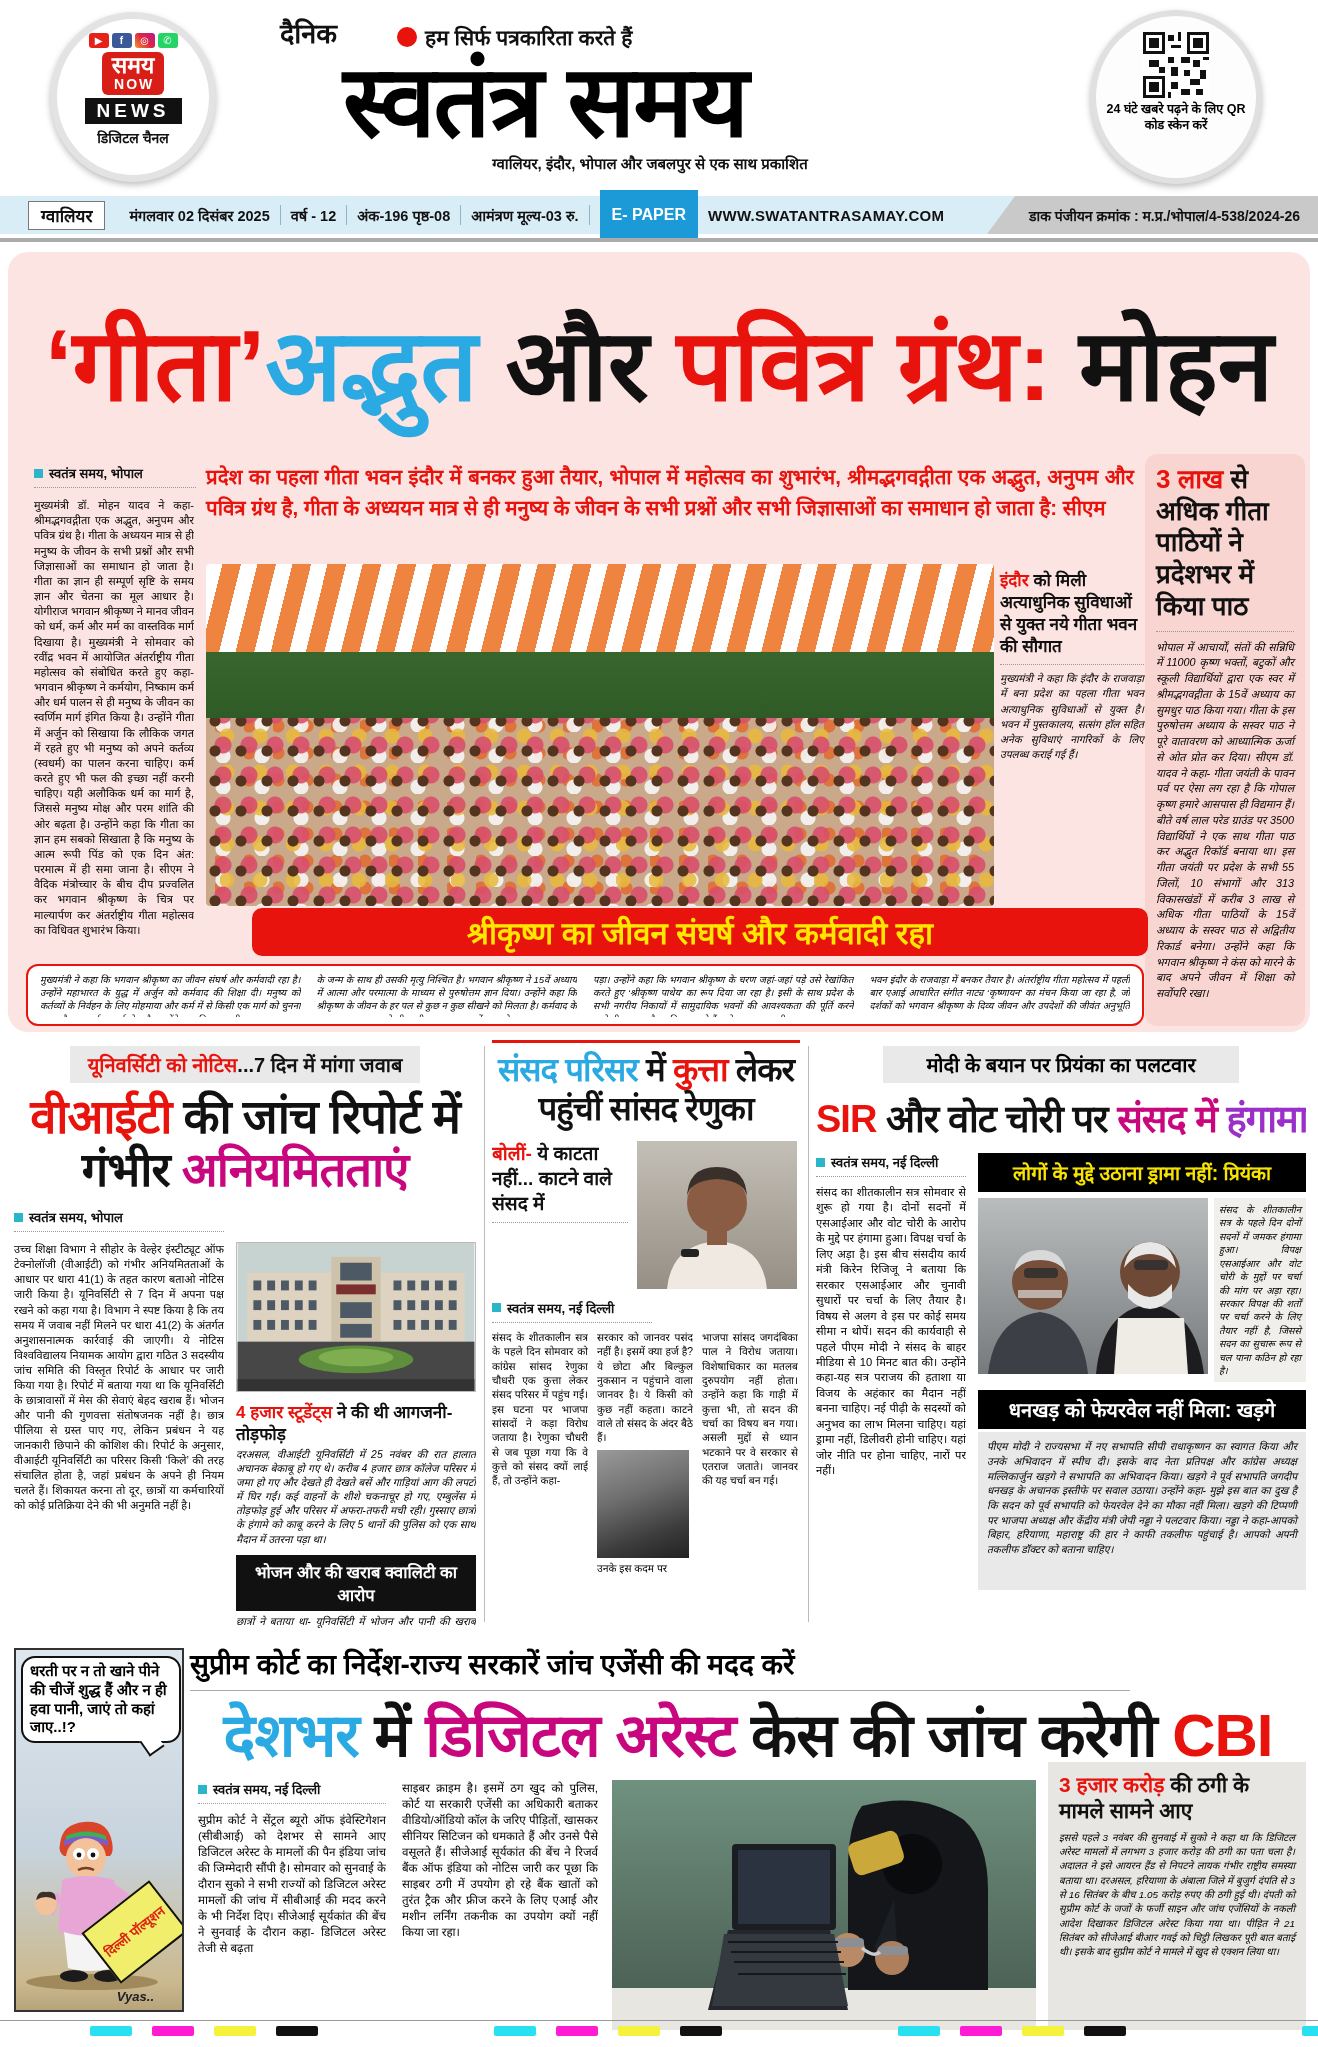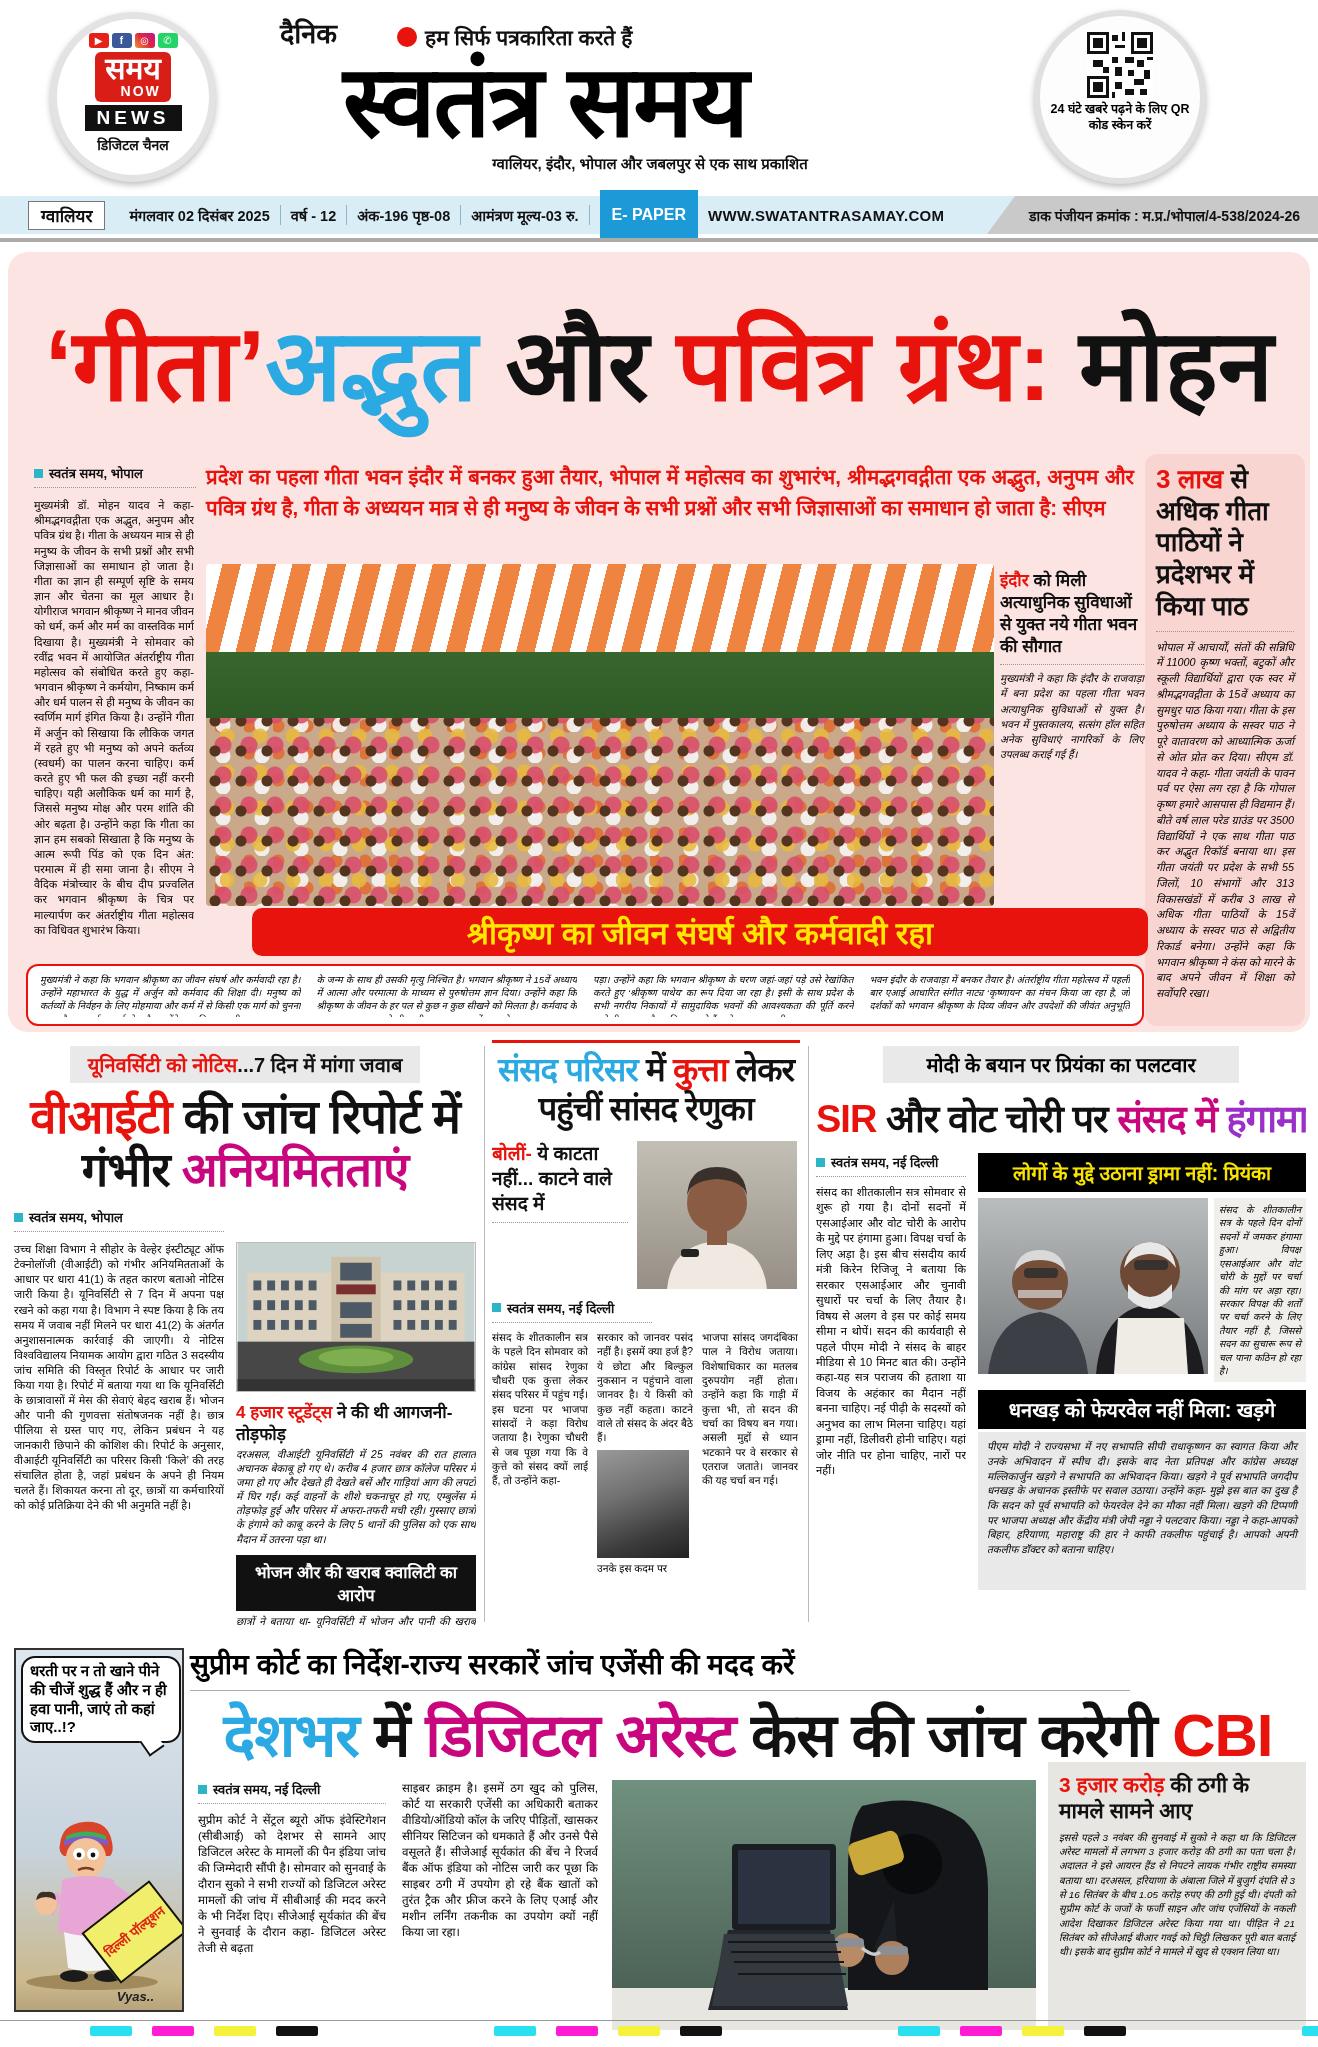--- a/index.html
+++ b/index.html
@@ -12,34 +12,34 @@
 
   
   .logo-badge { left:50px; top:12px; width:166px; height:170px; border-radius:50%;
     background:#fff; border:7px solid #e3e3e3; box-shadow:0 3px 6px rgba(0,0,0,.25);
     display:flex; flex-direction:column; align-items:center; padding-top:14px; }
   .social-row { display:flex; gap:3px; margin-bottom:4px; }
   .sic { width:20px; height:15px; border-radius:3px; color:#fff; font-size:10px; font-weight:bold;
     display:flex; align-items:center; justify-content:center; }
   .yt { background:#e62117; } .fb { background:#3b5998; } .ig { background:linear-gradient(45deg,#f09433,#dc2743,#bc1888); } .wa { background:#25d366; }
   .logo-red { background:#d91e18; color:#fff; border-radius:6px; padding:2px 10px 4px; text-align:center; line-height:1; }
-  .logo-red .big { font-size:30px; font-weight:900;font-family:Liberation Serif, serif; }
+  .logo-red .big { font-size:23px; font-weight:900;font-family:Liberation Serif, serif; }
   .logo-red .now { font-size:14px; font-weight:900; letter-spacing:2px; text-align:right; }
   .logo-news { background:#111; color:#fff; font-size:19px; font-weight:900; letter-spacing:4px; padding:2px 12px; margin-top:3px; }
   .logo-sub { font-size:14px; font-weight:800; color:#111; margin-top:4px; }
 
   .mast-center { left:225px; top:14px; width:640px; text-align:center; }
   .mast-row1 { display:flex; align-items:flex-end; justify-content:flex-start; gap:60px; padding-left:55px; }
   .mast-daily { font-size:27px; font-weight:900; color:#111; }
   .mast-tagline { font-size:21px; font-weight:800; color:#111; display:flex; align-items:center; gap:8px; }
   .mast-dot { width:20px; height:20px; border-radius:50%; background:#e8130c; display:inline-block; }
   .mast-title { font-size:100px; font-weight:900; color:#000; line-height:1.0; letter-spacing:-2px; white-space:nowrap; }
   .mast-pub { font-size:15px; font-weight:800; color:#111; text-align:center; margin-top:2px; padding-left:210px; }
 
-  .qr-badge { left:1034px; top:10px; width:172px; height:174px; border-radius:50%;
+  .qr-badge { left:1090px; top:10px; width:172px; height:174px; border-radius:50%;
     background:#fdfdfd; border:6px solid #e0e0e0; box-shadow:0 3px 6px rgba(0,0,0,.25);
     display:flex; flex-direction:column; align-items:center; padding-top:16px; }
   .qr-cap { font-size:12.5px; font-weight:800; text-align:center; line-height:1.25; margin-top:4px; }
 
   
   .dateline { left:0; top:196px; width:1318px; height:38px; background:#d9edf7;
     display:flex; align-items:center; padding-left:28px; gap:0; font-weight:800; color:#111; }
   .dl-city { background:#fff; border:1px solid #777; font-size:17px; padding:2px 12px; margin-right:14px; }
   .dl-item { font-size:14.5px; padding:0 10px; border-right:1px solid #8fb6c6; }
   .dl-item:last-of-type { border-right:none; }

